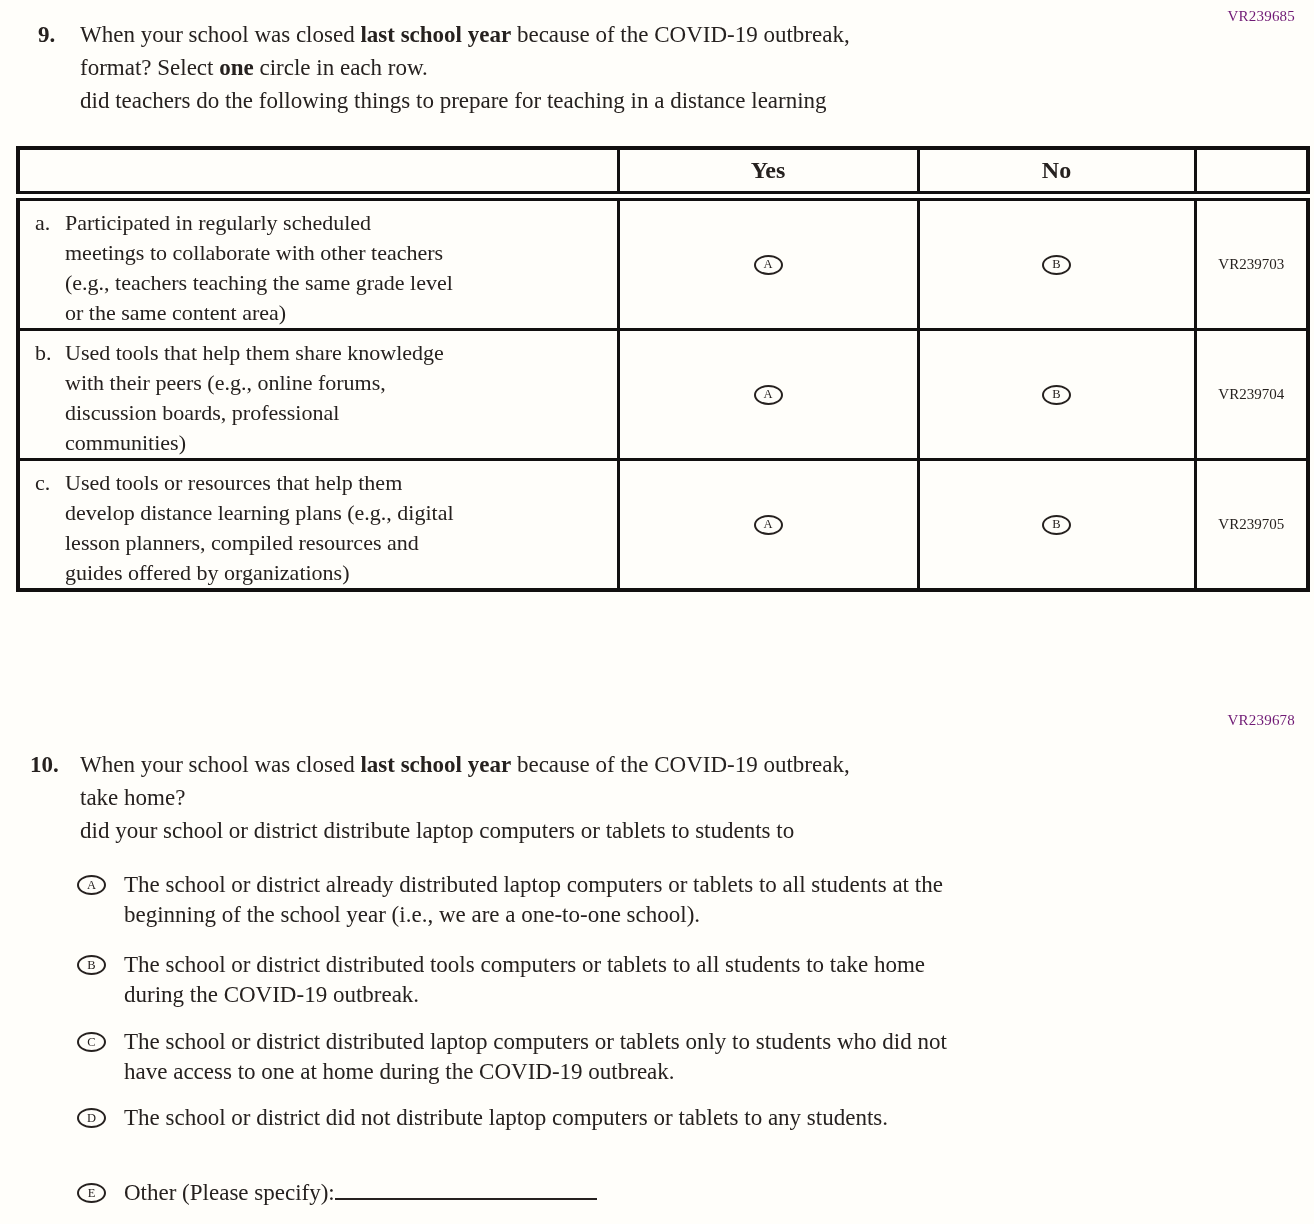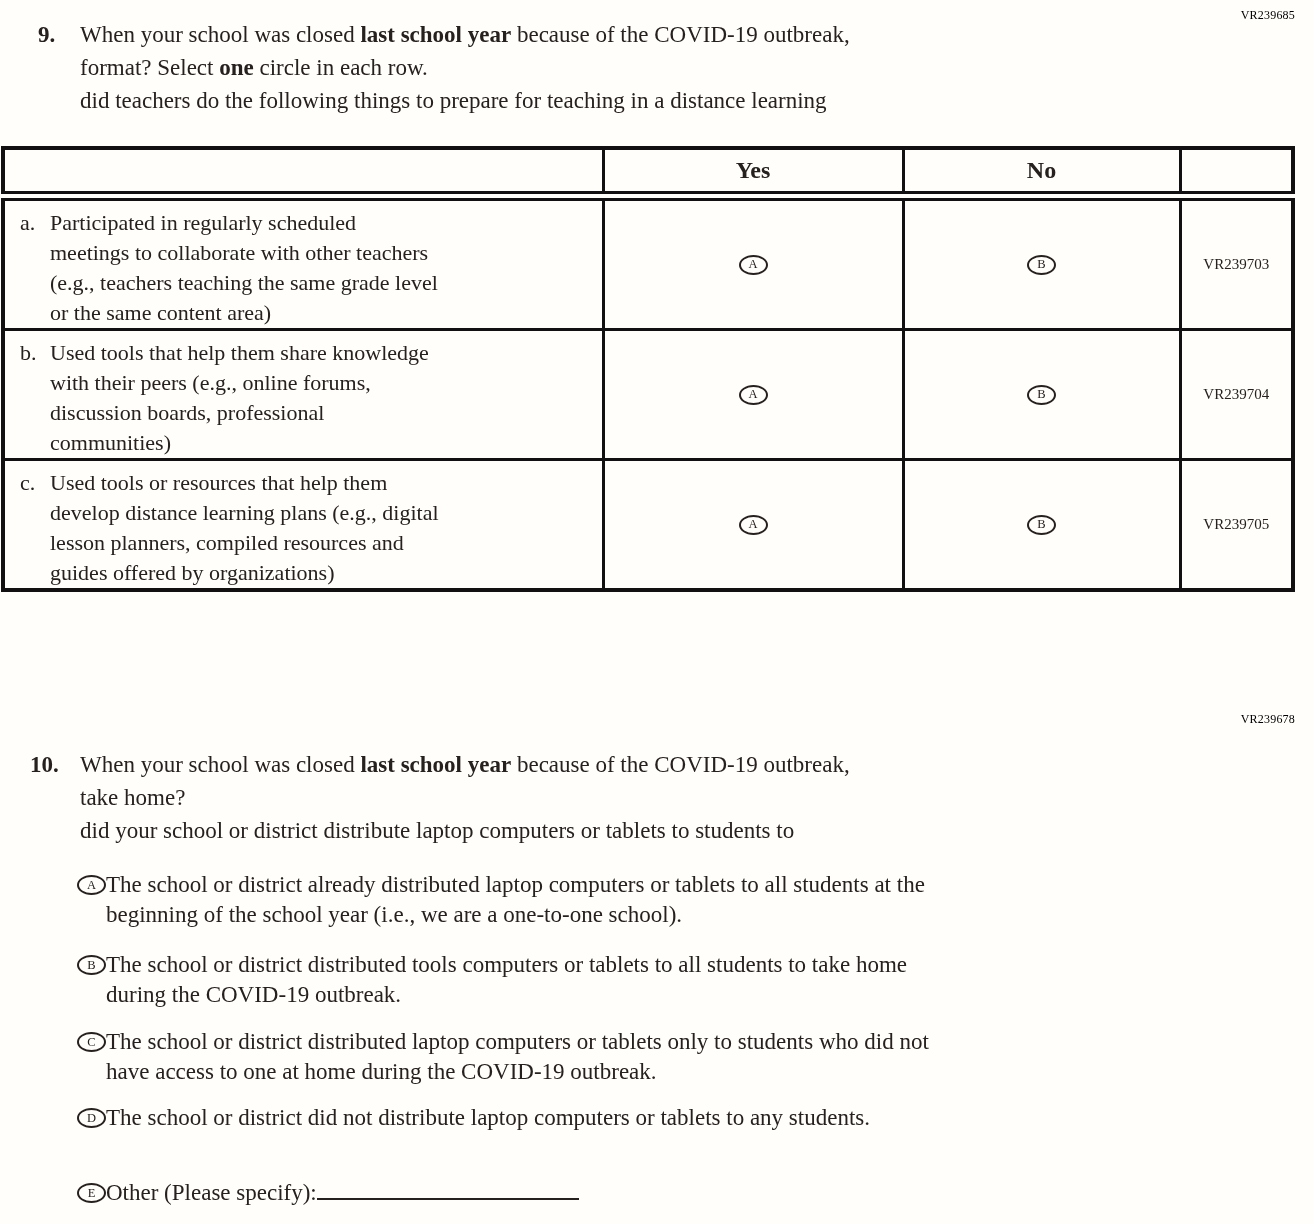--- a/index.html
+++ b/index.html
@@ -2,46 +2,46 @@
 <html><head>
 <meta charset="utf-8">
 <style>
   * { margin:0; padding:0; box-sizing:border-box; }
   html,body { background:#ffffff; }
   .page {
     position:relative; width:1314px; height:1224px;
     background:#fffefa; color:#26211f; overflow:hidden;
     font-family:"Liberation Serif","DejaVu Serif",serif;
   }
-  .vr { position:absolute; font-size:12px; letter-spacing:0.2px; color:#000000; }
+  .vr { position:absolute; font-size:15px; letter-spacing:0.2px; color:#701a75; }
   .question { position:absolute; display:flex; }
   .qnum { font-weight:bold; font-size:23px; line-height:33px; }
   .qbody { font-size:23px; line-height:33px; }
   .qbody b { font-weight:bold;margin-top:28px; }
 
-  table.grid { position:absolute; left:1px; top:146px; border-collapse:collapse; table-layout:fixed;border-radius:22px; }
+  table.grid { position:absolute; left:16px; top:146px; border-collapse:collapse; table-layout:fixed;border-radius:22px; }
   table.grid, table.grid td, table.grid th { border:3px solid #121010; }
   table.grid { border-width:4px; }
   table.grid tr.head th { border-bottom:10px double #121010; height:48px;
     font-size:24px; font-weight:bold; text-align:center; vertical-align:middle; }
   td.stem { vertical-align:top; padding:7px 6px 0 7px; font-size:22px; line-height:30px; }
   .stem-flex { display:flex; }
   .stem-letter { width:38px; flex:0 0 auto; padding-left:8px; }
   td.choice { text-align:center; vertical-align:middle; }
   td.vrcell { text-align:center; vertical-align:middle; font-size:15px; padding:0 2px; }
 
   .bubble {
     display:inline-flex; align-items:center; justify-content:center;
     width:29px; height:20px; border:2px solid #26211f; border-radius:50%;
     font-size:12.5px; line-height:1; font-family:"Liberation Serif",serif;
     background:transparent; flex:0 0 auto;
   }
   .opt { position:absolute; left:77px; display:flex; }
   .opt .bubble { margin-top:5px; }
-  .opt-text { margin-left:0; font-size:23px; line-height:30px; width:1160px; }
+  .opt-text { margin-left:18px; font-size:23px; line-height:30px; width:1160px; }
   .blank-line { display:inline-block; width:262px; border-bottom:2px solid #26211f; height:20px; vertical-align:baseline; }
 </style>
 </head>
 <body>
 
 <div class="page">
 
   <div class="vr" style="top:8px; right:19px;">VR239685</div>
 
   <div class="question" style="left:38px; top:18px;">

